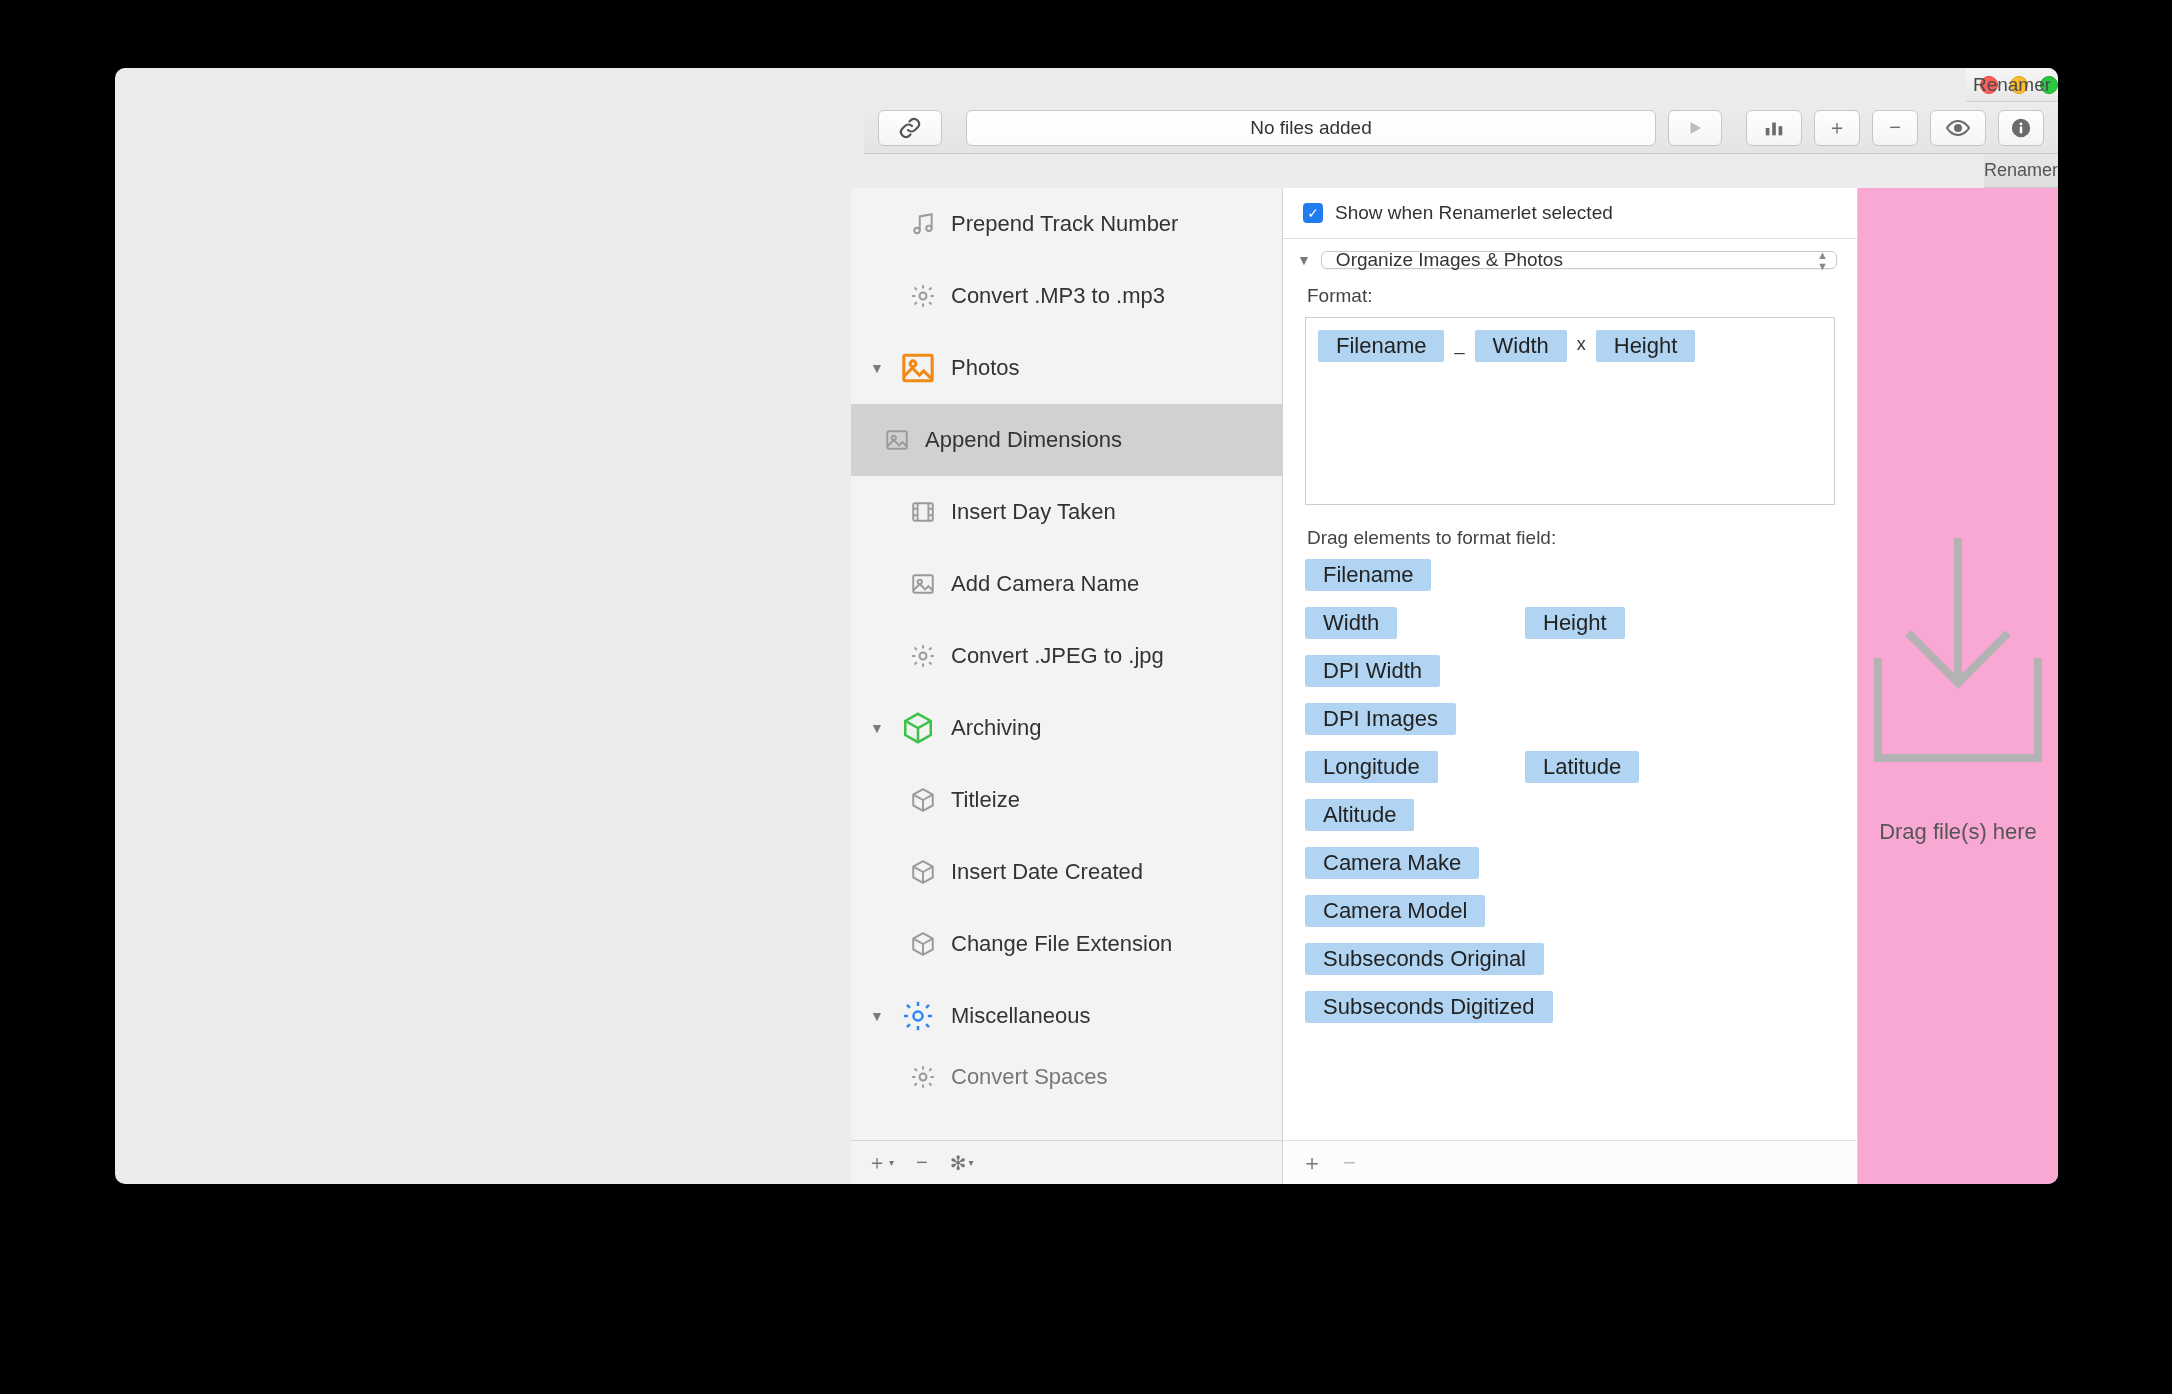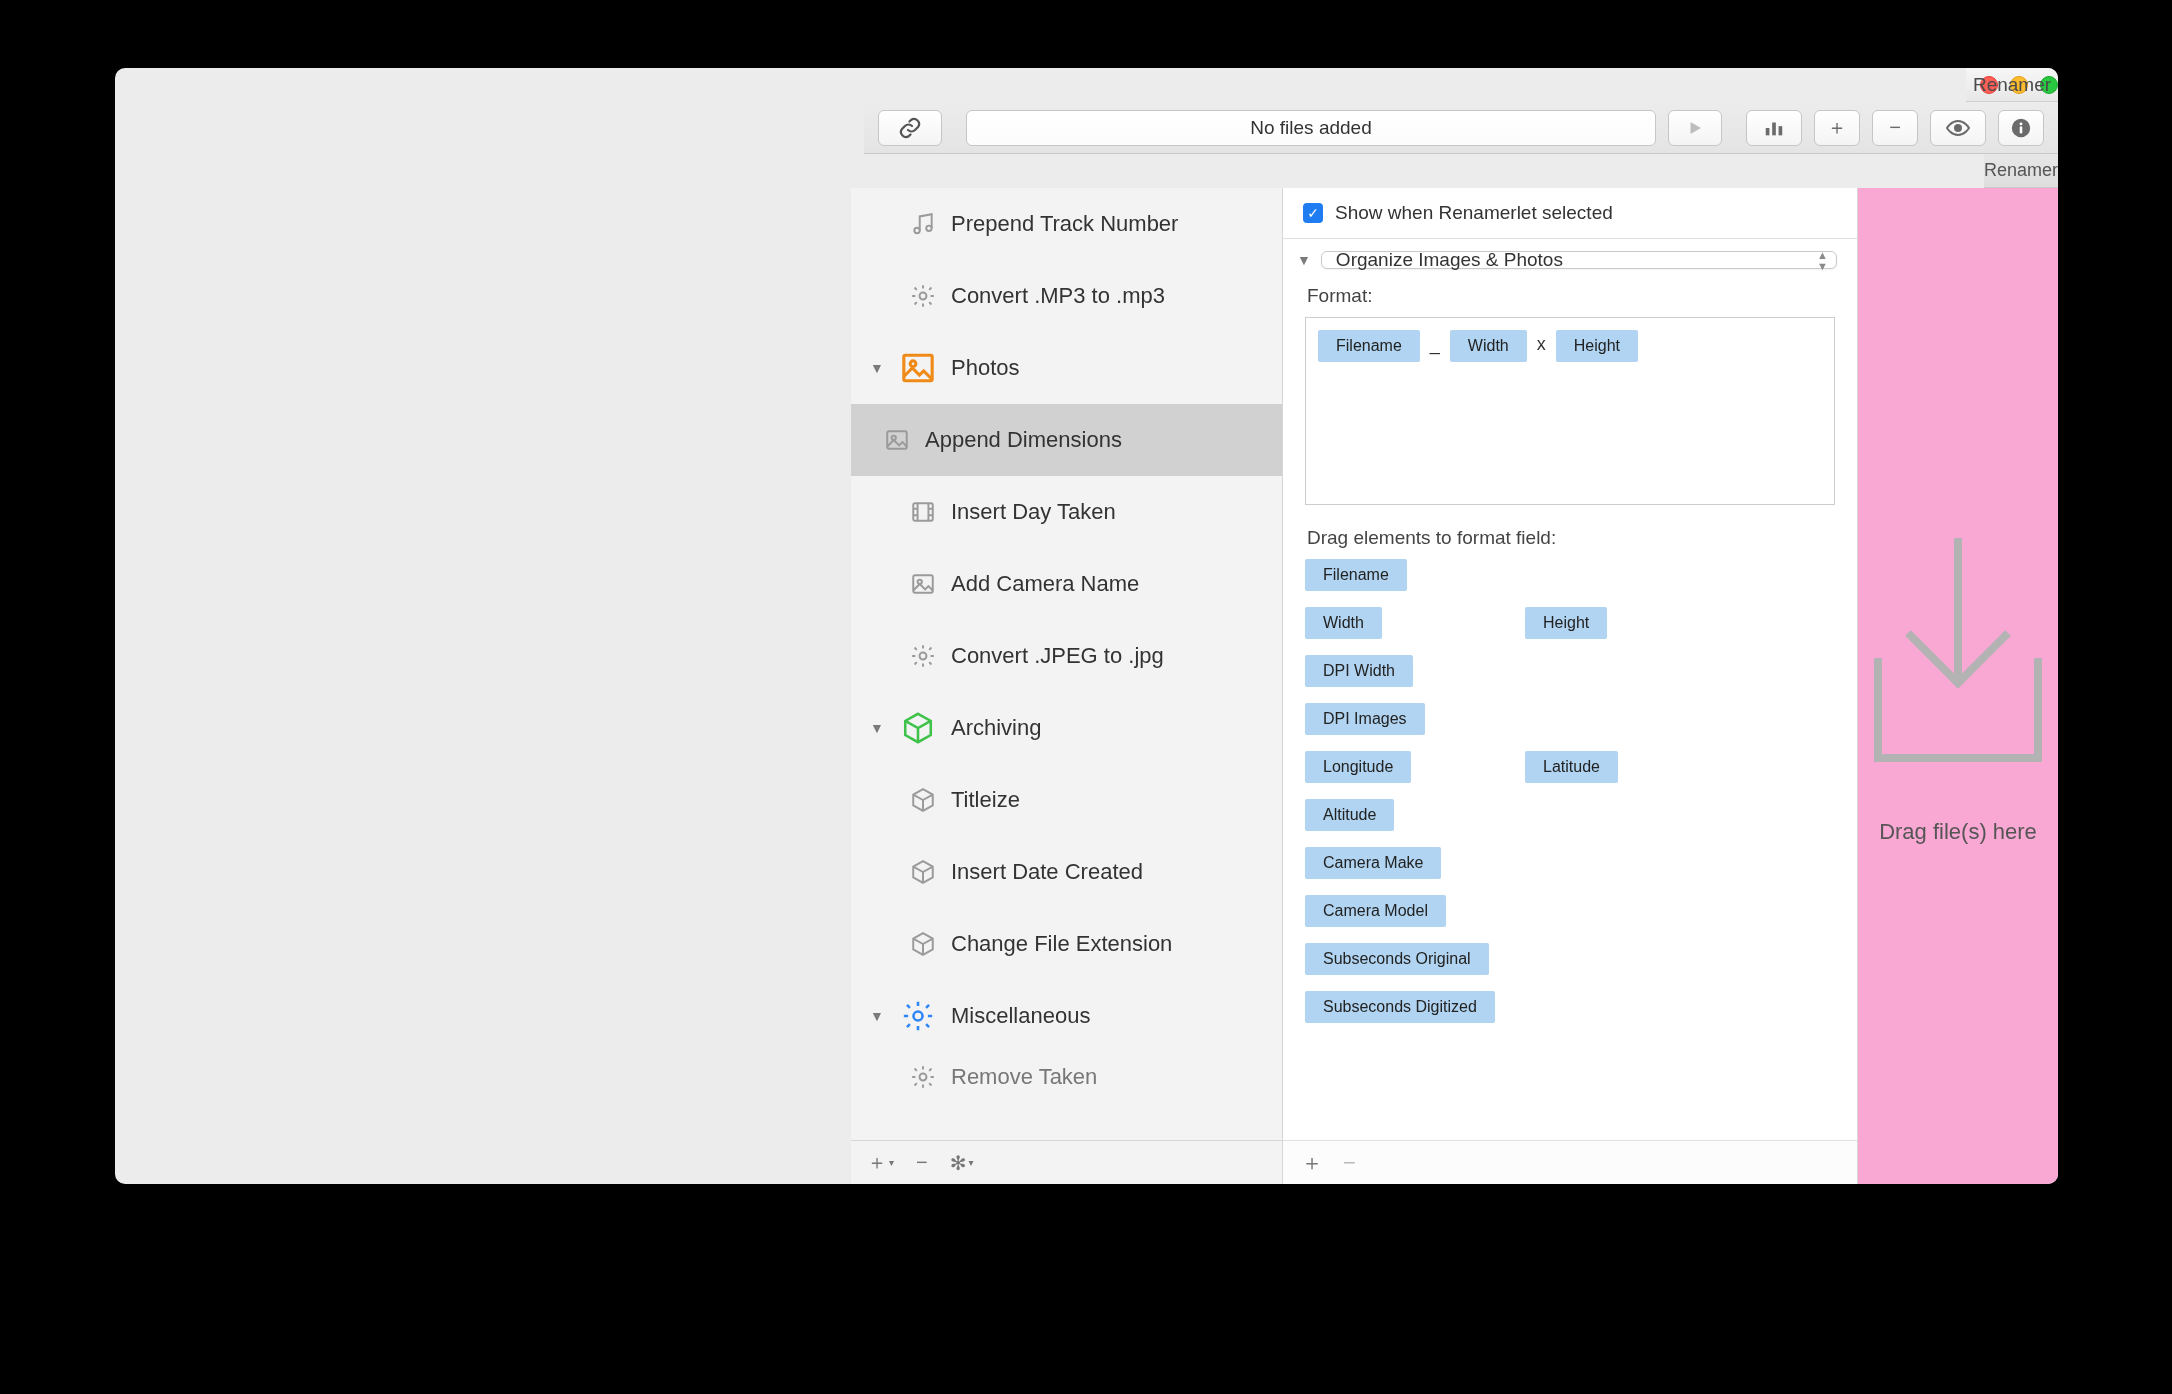--- a/index.html
+++ b/index.html
@@ -139,21 +139,21 @@
     position:absolute; right:8px; top:50%; transform:translateY(-50%); color:#8a8a8a; font-size:11px; line-height:10px;
     display:flex; flex-direction:column; gap:1px;
   }
   .section-label { padding:10px 24px 6px; font-size:19px; color:#444; }
   .format-box {
     margin:4px 22px 0; height:188px; border:1px solid #cdcdcd; background:#fff; padding:12px;
     display:flex; flex-wrap:wrap; align-content:flex-start; gap:6px;
   }
   .token {
     display:inline-flex; align-items:center; height:28px; padding:16px 18px;
-    background:#b0d4f1; color:#222; border-radius:2px; font-size:16px;
+    background:#b0d4f1; color:#222; border-radius:2px; font-size:22px;
   }
   .token-sep { display:inline-flex; align-items:center; height:28px; padding:0 4px; font-size:18px; color:#333; }
   .elem-label { padding:22px 24px 8px; font-size:19px; color:#444; }
   .elements {
     padding:2px 22px 0; display:grid; grid-template-columns: repeat(2, 210px); gap:16px 10px;
     align-content:start;
   }
   .elements .full { grid-column: 1 / span 2; justify-self:start; }
   .elements .token { justify-self:start; }
   .mid-footer {
@@ -366,21 +366,21 @@
             </span>
             <span>Miscellaneous</span>
           </div>
           <div class="side-row cutoff">
             <span class="side-icon">
               <svg width="26" height="26" viewBox="0 0 24 24" fill="none" stroke="#9a9a9a" stroke-width="1.8">
                 <circle cx="12" cy="12" r="3.2"></circle>
                 <path d="M12 2v3M12 19v3M4.2 4.2l2.1 2.1M17.7 17.7l2.1 2.1M2 12h3M19 12h3M4.2 19.8l2.1-2.1M17.7 6.3l2.1-2.1"></path>
               </svg>
             </span>
-            <span>Remove Taken</span>
+            <span>Convert Spaces</span>
           </div>
         </div>
       <div class="side-footer">
         <span class="ficon">＋<span style="font-size:10px">▾</span></span>
         <span class="ficon">−</span>
         <span class="ficon">✻<span style="font-size:10px">▾</span></span>
       </div>
     </div>
 
     <div class="middle">

